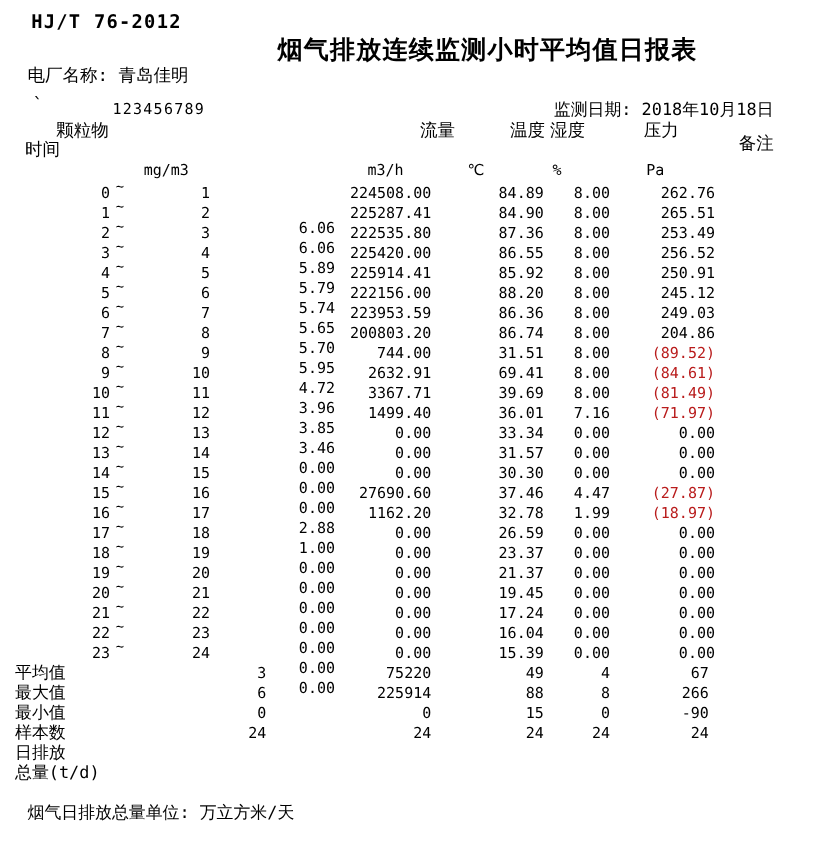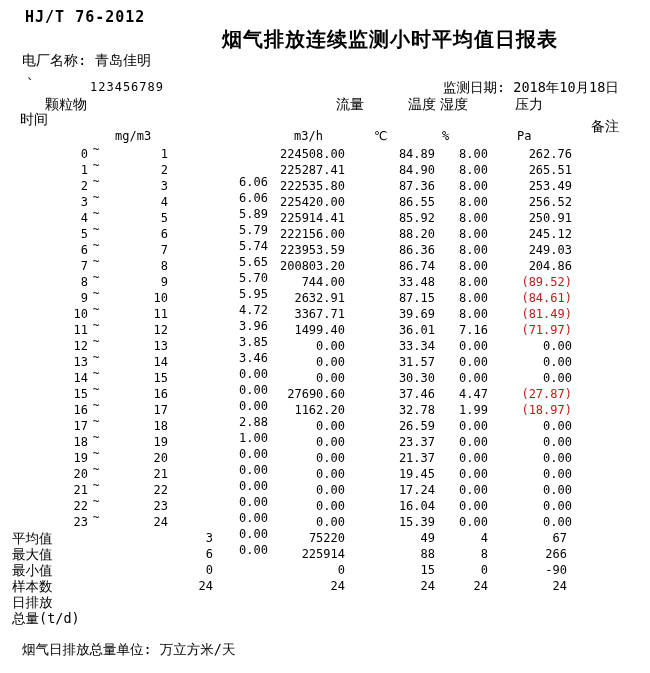--- a/index.html
+++ b/index.html
@@ -63,21 +63,21 @@
     <span>监测日期:</span>
     <span>2018年10月18日</span>
   </div>
 
   <span class="abs collabel" style="left:45px;top:96px;">颗粒物</span>
   <span class="abs collabel" style="left:336px;top:96px;">流量</span>
   <span class="abs collabel" style="left:408px;top:96px;">温度</span>
   <span class="abs collabel" style="left:440px;top:96px;">湿度</span>
   <span class="abs collabel" style="left:515px;top:96px;">压力</span>
   <span class="abs collabel" style="left:20px;top:111px;">时间</span>
-  <span class="abs collabel" style="left:591px;top:118px;">备注</span>
+  <span class="abs collabel" style="left:591px;top:106px;">备注</span>
 
   <span class="abs unit" style="left:93px;padding-left:22px;">mg/m3</span>
   <span class="abs unit" style="left:294px;">m3/h</span>
   <span class="abs unit" style="left:374px;">℃</span>
   <span class="abs unit" style="left:442px;">%</span>
   <span class="abs unit" style="left:517px;">Pa</span>
 
   <div class="table">
   <div class="row">
     <span class="c c1">0</span>
@@ -166,32 +166,32 @@
     <span class="c c6">8.00</span>
     <span class="c c7">204.86</span>
   </div>
 
   <div class="row">
     <span class="c c1">8</span>
     <span class="c ctilde">~</span>
     <span class="c c2">9</span>
     <span class="c c3">4.72</span>
     <span class="c c4">744.00</span>
-    <span class="c c5">33.48</span>
+    <span class="c c5">31.51</span>
     <span class="c c6">8.00</span>
     <span class="c c7 red">(89.52)</span>
   </div>
 
   <div class="row">
     <span class="c c1">9</span>
     <span class="c ctilde">~</span>
     <span class="c c2">10</span>
     <span class="c c3">3.96</span>
     <span class="c c4">2632.91</span>
-    <span class="c c5">87.15</span>
+    <span class="c c5">69.41</span>
     <span class="c c6">8.00</span>
     <span class="c c7 red">(84.61)</span>
   </div>
 
   <div class="row">
     <span class="c c1">10</span>
     <span class="c ctilde">~</span>
     <span class="c c2">11</span>
     <span class="c c3">3.85</span>
     <span class="c c4">3367.71</span>

